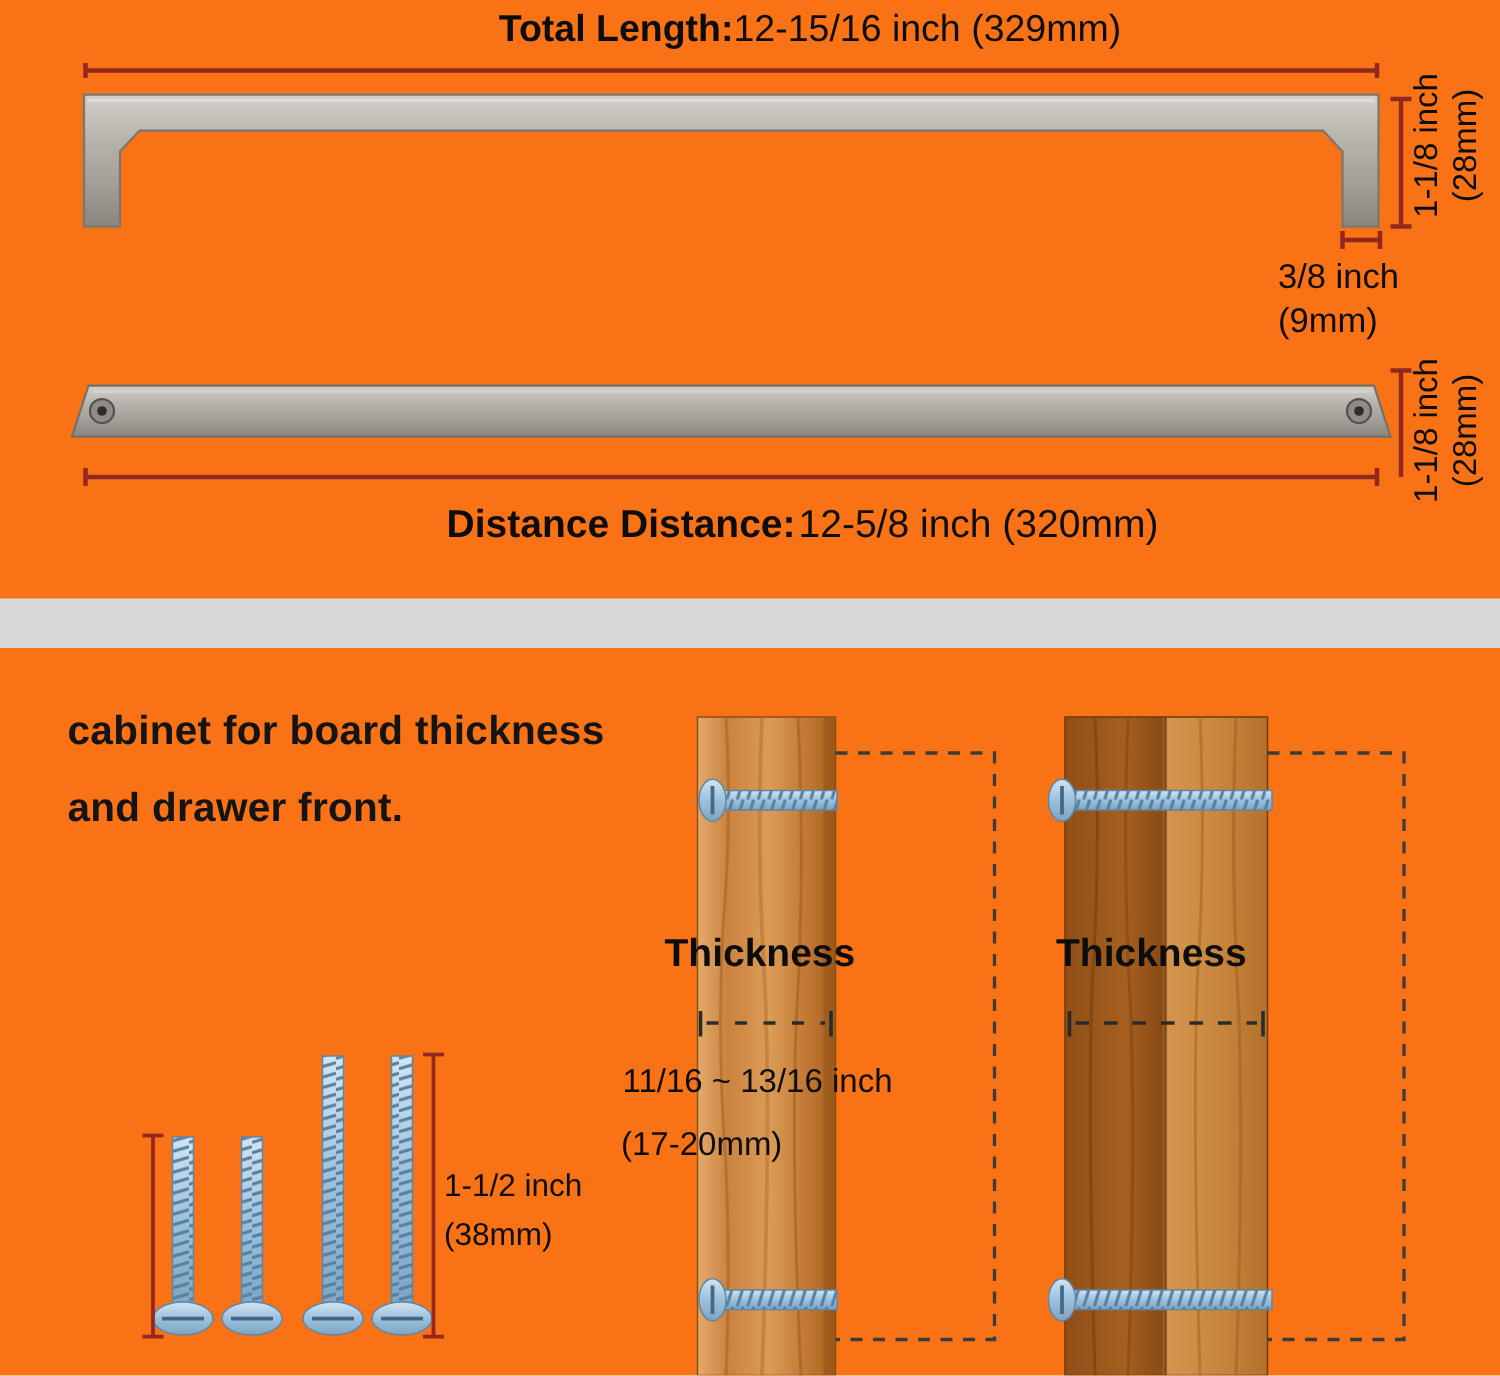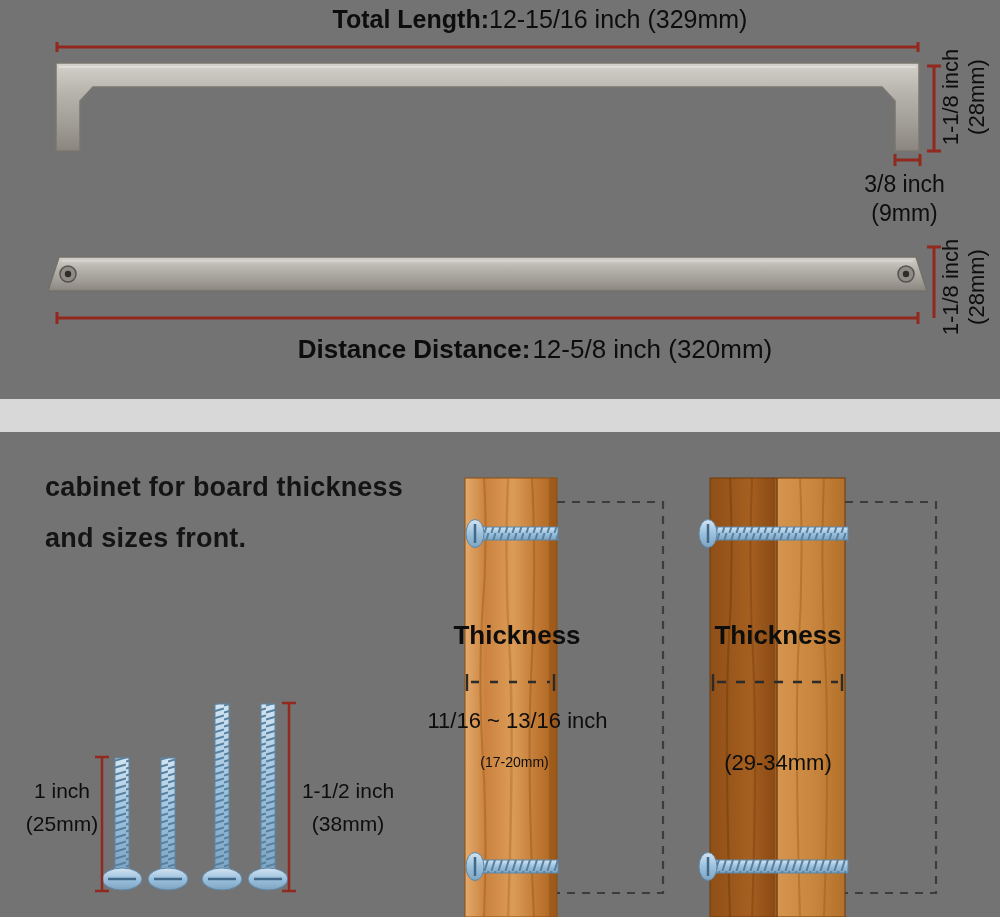--- a/index.html
+++ b/index.html
@@ -1,38 +1,38 @@
 <!DOCTYPE html>
 <html><head>
 <meta charset="utf-8">
 <style>
   html,body{margin:0;padding:0;background:#ffffff;}
   .page{
     position:relative;
     width:1000px;height:917px;
-    background:#737373;
+    background:#f97316;
     overflow:hidden;
     font-family:"Liberation Sans","DejaVu Sans",sans-serif;
     color:#111111;
   }
   .art{position:absolute;left:0;top:0;}
   .title{
     position:absolute;left:80px;right:0;top:5px;
     text-align:center;font-size:25px;color:#0d0d0d;
   }
   .b{font-weight:700;}
   .ml{margin-left:2px;}
   .rot{position:absolute;width:0;height:0;}
   .rot-inner{
     position:absolute;left:0;top:0;
     transform:translate(-50%,-50%) rotate(-90deg);
     text-align:center;font-size:22px;line-height:26px;
     white-space:nowrap;color:#0d0d0d;
   }
-  .lbl{position:absolute;text-align:center;font-size:23px;line-height:29px;color:#0d0d0d;}
+  .lbl{position:absolute;text-align:left;font-size:23px;line-height:29px;color:#0d0d0d;}
   .bold{font-weight:700;}
   .screwhole{
     position:absolute;left:70px;right:0;top:334px;
     text-align:center;font-size:26px;color:#0d0d0d;
   }
   .divider{
     position:absolute;left:0;top:399px;width:1000px;height:33px;
     background:#d8d8d8;
   }
   .desc{
@@ -245,34 +245,29 @@
       <div>(28mm)</div>
     </div>
   </div>
 
   <div class="screwhole"><span class="b">Distance Distance:</span><span class="ml">12-5/8 inch (320mm)</span></div>
 
   <div class="divider"></div>
 
   <div class="desc">
     <div>cabinet for board thickness</div>
-    <div>and sizes front.</div>
-  </div>
-
-  <div class="lbl" style="left:24px;top:774px;width:76px;font-size:21px;line-height:33px">
-    <div>1 inch</div>
-    <div>(25mm)</div>
-  </div>
+    <div>and drawer front.</div>
+  </div>
+
 
   <div class="lbl" style="left:296px;top:774px;width:104px;font-size:21px;line-height:33px">
     <div>1-1/2 inch</div>
     <div>(38mm)</div>
   </div>
 
   <div class="lbl bold" style="left:443px;top:621px;width:148px;font-size:26px">Thickness</div>
   <div class="lbl bold" style="left:704px;top:621px;width:148px;font-size:26px">Thickness</div>
 
   <div class="lbl" style="left:415px;top:706px;width:205px;font-size:22px">11/16 ~ 13/16 inch</div>
-  <div class="lbl" style="left:427px;top:748px;width:175px;font-size:14px">(17-20mm)</div>
-
-  <div class="lbl" style="left:678px;top:748px;width:200px;font-size:22px">(29-34mm)</div>
+  <div class="lbl" style="left:414px;top:748px;width:175px;font-size:22px">(17-20mm)</div>
+
 
 </div>
 
 </body></html>

